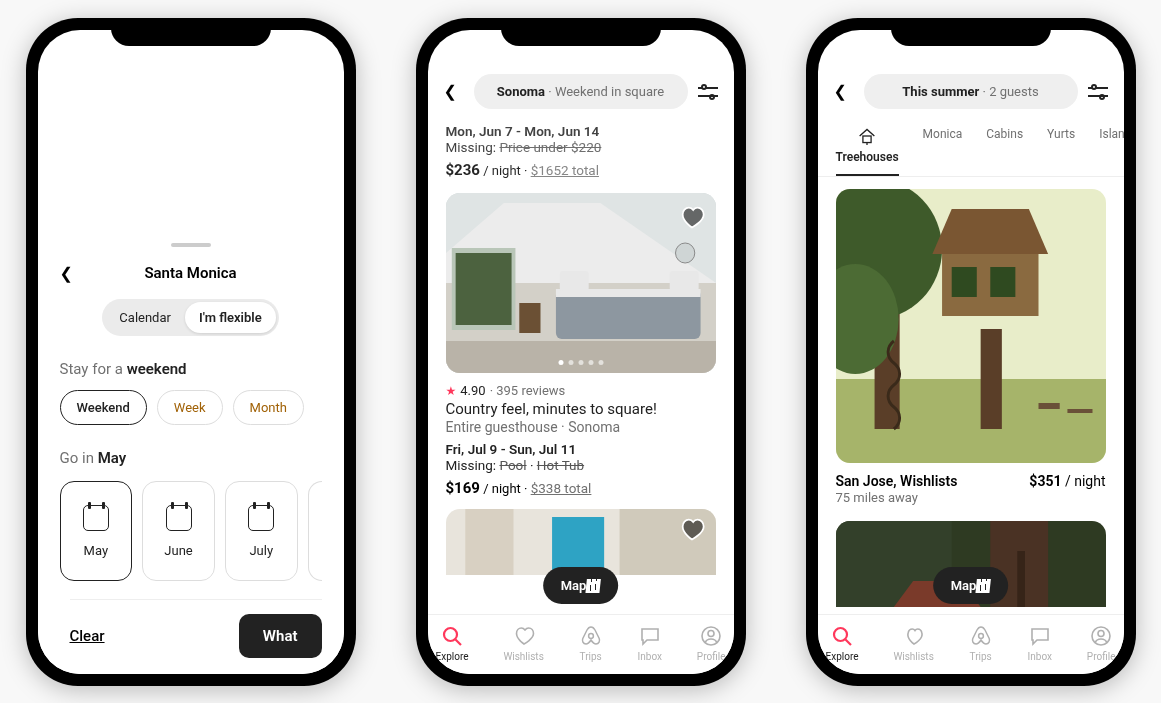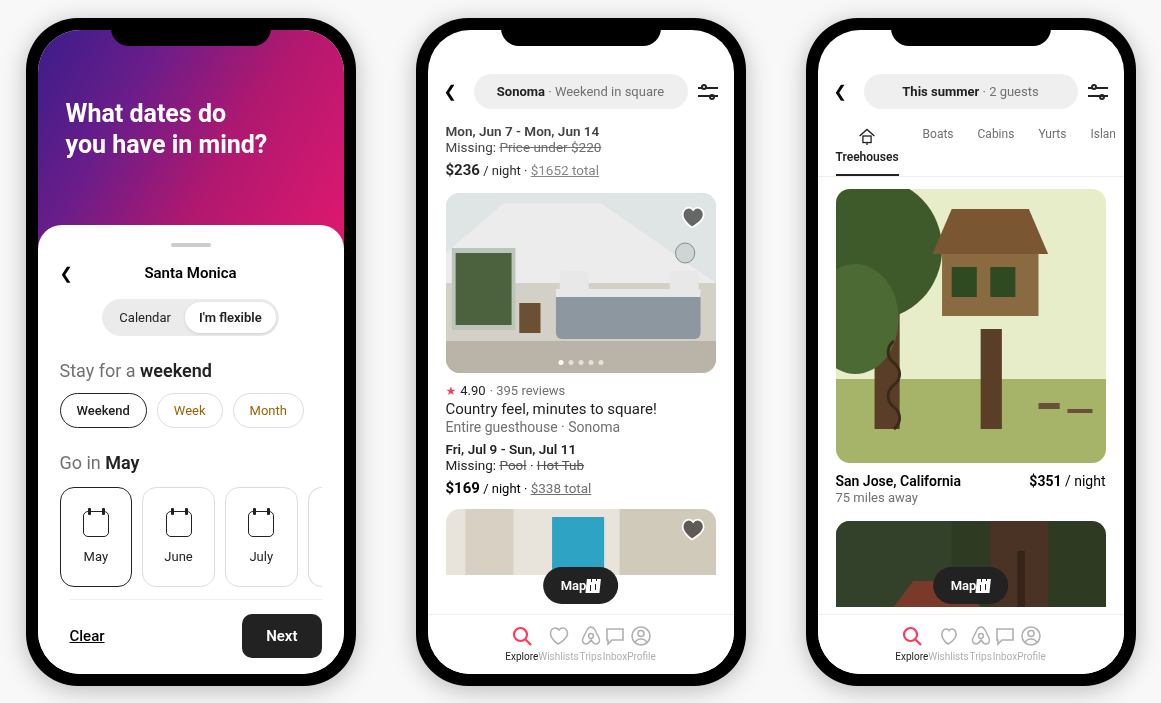--- a/index.html
+++ b/index.html
@@ -13,21 +13,21 @@
   .grad { width:100%; height:220px; background:linear-gradient(120deg,#3a1d8a 0%, #6a1d8a 30%, #b0186f 60%, #e0186f 100%); color:#fff; }
   .grad-h { padding:68px 28px 0; font-size:25px; font-weight:700; line-height:1.25; }
   .sheet { position:absolute; top:195px; left:0; right:0; bottom:0; background:#fff; border-radius:24px 24px 0 0; padding:12px 22px 0; }
   .grab { width:40px; height:4px; background:#ccc; border-radius:2px; margin:6px auto 14px; }
   .sheet-hdr { display:flex; align-items:center; justify-content:center; position:relative; height:24px; }
   .back-ic { position:absolute; left:0; font-size:16px; }
   .loc-name { font-size:15px; font-weight:600; }
   .seg { display:flex; background:#ebebeb; border-radius:999px; width:fit-content; margin:14px auto 6px; padding:3px; }
   .seg-item { font-size:13px; padding:8px 14px; border-radius:999px; color:#222; }
   .seg-item.active { background:#fff; font-weight:600; box-shadow:0 1px 3px rgba(0,0,0,.12); }
-  .sec-label { font-size:18px; color:#717171; margin-top:24px; }
+  .sec-label { font-size:15px; color:#717171; margin-top:24px; }
   .sec-label b { color:#222; font-weight:600; }
   .chips { display:flex; gap:10px; margin-top:12px; }
   .chip { font-size:13px; padding:9px 16px; border:1px solid #ddd; border-radius:999px; color:#a16207; background:#fff; }
   .chip.active { border:1.5px solid #222; color:#222; font-weight:500; }
   .months { display:flex; gap:10px; margin-top:14px; }
   .month { width:84px; height:100px; border:1px solid #ddd; border-radius:14px; display:flex; flex-direction:column; align-items:center; justify-content:center; gap:12px; font-size:13px; color:#222; }
   .month.active { border:1.5px solid #222; }
   .month.partial { width:16px; border-radius:14px 0 0 14px; border-right:none; }
   .cal-ic { width:26px; height:26px; border:1.5px solid #222; border-radius:5px; position:relative; }
   .cal-ic::before { content:''; position:absolute; top:-4px; left:4px; width:3px; height:7px; background:#222; border-radius:1px; box-shadow:14px 0 0 #222; }
@@ -64,21 +64,21 @@
   .dots span.on { background:#fff; }
   .rating-line { font-size:13px; color:#717171; margin-top:10px; display:flex; align-items:center; gap:4px; }
   .rating-line .star { color:#ff385c; font-size:12px; }
   .rating-line .score { color:#222; }
   .li-title { font-size:15px; color:#222; margin-top:2px; }
   .li-sub { font-size:14px; color:#717171; margin-top:1px; }
   .li-img2 { width:100%; height:66px; border-radius:14px 14px 0 0; margin-top:12px; position:relative; overflow:hidden; }
   .li-img2 svg { display:block; width:100%; height:100%; }
   .map-btn { position:absolute; bottom:70px; left:50%; transform:translateX(-50%); background:#222; color:#fff; font-size:13px; font-weight:600; padding:11px 18px; border-radius:999px; display:flex; align-items:center; z-index:5; }
   .map-btn-ic { width:14px; height:14px; background:linear-gradient(90deg,#fff 0 30%, transparent 30% 35%, #fff 35% 65%, transparent 65% 70%, #fff 70%); transform:skewX(-6deg); }
-  .tabbar { position:absolute; bottom:0; left:0; right:0; height:60px; background:#fff; border-top:1px solid #eee; display:flex; justify-content:center; align-items:center; padding:4px 8px 8px; }
+  .tabbar { position:absolute; bottom:0; left:0; right:0; height:60px; background:#fff; border-top:1px solid #eee; display:flex; justify-content:space-between; align-items:center; padding:4px 8px 8px; }
   .tab { display:flex; flex-direction:column; align-items:center; gap:3px; font-size:10px; color:#b0b0b0; }
   .tab.active { color:#222; }
   .tab.active .t-ic { color:#ff385c; }
   .t-ic { width:24px; height:24px; display:flex; align-items:center; justify-content:center; color:#b0b0b0; }
   .t-ic svg { width:24px; height:24px; stroke:currentColor; fill:none; }
 
   
   .cats { display:flex; gap:24px; padding:10px 18px 0; border-bottom:1px solid #eee; overflow:hidden; }
   .cat { display:flex; flex-direction:column; align-items:center; gap:5px; font-size:12px; color:#717171; padding-bottom:10px; flex:none; }
   .cat.active { color:#222; font-weight:600; border-bottom:2px solid #222; }
@@ -93,26 +93,20 @@
   .p3-img2 svg { display:block; width:100%; height:100%; }
 </style>
 </head>
 <body>
 
 <div class="row">
 
 <div class="phone">
   <div class="notch"></div>
   <div class="screen">
-    <div class="grad">
-      <div class="grad-h">
-        <div>What dates do</div>
-        <div>you have in mind?</div>
-      </div>
-    </div>
     <div class="sheet">
       <div class="grab"></div>
       <div class="sheet-hdr">
         <div class="back-ic">❮</div>
         <div class="loc-name">Santa Monica</div>
       </div>
       <div class="seg">
         <div class="seg-item">Calendar</div>
         <div class="seg-item active">I'm flexible</div>
       </div>
@@ -137,21 +131,21 @@
           <div>June</div>
         </div>
         <div class="month">
           <div class="cal-ic"></div>
           <div>July</div>
         </div>
         <div class="month partial"></div>
       </div>
       <div class="footer1">
         <div class="clear-lnk">Clear</div>
-        <div class="next-btn">Next</div>
+        <div class="next-btn">What</div>
       </div>
     </div>
   </div>
 </div>
 
 <div class="phone">
   <div class="notch"></div>
   <div class="screen">
     <div class="p2-top">
       <div class="back2">❮</div>
@@ -298,21 +292,21 @@
     <div class="cats">
       <div class="cat active">
         <svg class="cat-ic" viewBox="0 0 24 22" fill="none" stroke="#222" stroke-width="1.6">
               <path d="M3 11 L12 3 L21 11"></path>
               <rect x="7" y="11" width="10" height="8"></rect>
               <line x1="12" y1="19" x2="12" y2="22"></line>
             </svg>
         <span>Treehouses</span>
       </div>
       <div class="cat">
-            <span>Boats</span>
+            <span>Monica</span>
           </div>
       <div class="cat">
             <span>Cabins</span>
           </div>
       <div class="cat">
             <span>Yurts</span>
           </div>
       <div class="cat">
             <span>Islan</span>
           </div>
@@ -329,21 +323,21 @@
           <polygon points="100,65 220,65 200,20 120,20" fill="#7a5632"></polygon>
           <rect x="110" y="65" width="100" height="62" fill="#8a6a40"></rect>
           <rect x="120" y="78" width="26" height="30" fill="#2f4a20"></rect>
           <rect x="160" y="78" width="26" height="30" fill="#2f4a20"></rect>
           <path d="M60 240 C 68 234, 68 224, 60 218 C 52 212, 52 202, 60 196 C 68 190, 68 180, 60 174 C 52 168, 52 158, 60 152" fill="none" stroke="#3a2a1a" stroke-width="3"></path>
           <rect x="210" y="214" width="22" height="6" fill="#6a5038"></rect>
           <rect x="240" y="220" width="26" height="4" fill="#6a5038"></rect>
         </svg>
       </div>
       <div class="p3-row">
-        <div class="p3-loc">San Jose, California</div>
+        <div class="p3-loc">San Jose, Wishlists</div>
         <div>
           <b>$351</b><span> / night</span>
         </div>
       </div>
       <div class="p3-sub">75 miles away</div>
       <div class="p3-img2">
         <svg viewBox="0 0 280 86" preserveAspectRatio="none">
           <rect width="280" height="86" fill="#2e3a22"></rect>
           <rect x="0" y="0" width="120" height="86" fill="#33402a"></rect>
           <polygon points="60,86 150,86 130,60 80,60" fill="#7a3a2a"></polygon>

